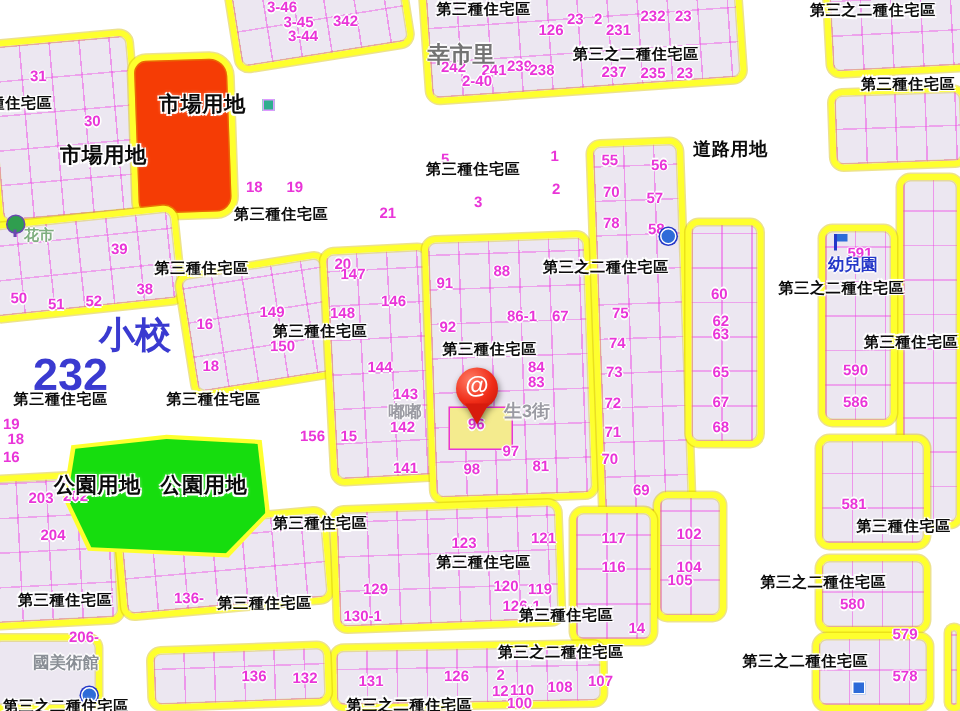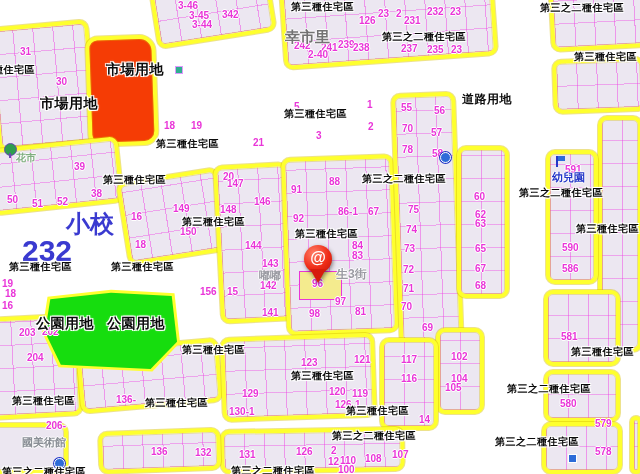--- a/index.html
+++ b/index.html
@@ -226,21 +226,21 @@
       <div class="pnum" style="left: 562px; top: 264px;">586</div>
       <div class="pnum" style="left: 561px; top: 332px;">581</div>
       <div class="pnum" style="left: 560px; top: 399px;">580</div>
       <div class="pnum" style="left: 595px; top: 419px;">579</div>
       <div class="pnum" style="left: 595px; top: 447px;">578</div>
       <div class="pnum" style="left: 19px; top: 328px;">203</div>
       <div class="pnum" style="left: 42px; top: 327px;">202</div>
       <div class="pnum" style="left: 27px; top: 353px;">204</div>
       <div class="pnum" style="left: 46px; top: 421px;">206-</div>
       <div class="pnum" style="left: 116px; top: 395px;">136-</div>
-      <div class="pnum" style="left: 123px; top: 447px; padding-left: 28px;">136</div>
+      <div class="pnum" style="left: 133px; top: 447px; padding-left: 28px;">136</div>
       <div class="pnum" style="left: 195px; top: 448px;">132</div>
       <div class="pnum" style="left: 301px; top: 358px;">123</div>
       <div class="pnum" style="left: 354px; top: 355px;">121</div>
       <div class="pnum" style="left: 329px; top: 387px;">120</div>
       <div class="pnum" style="left: 352px; top: 389px;">119</div>
       <div class="pnum" style="left: 401px; top: 355px;">117</div>
       <div class="pnum" style="left: 401px; top: 374px;">116</div>
       <div class="pnum" style="left: 242px; top: 389px;">129</div>
       <div class="pnum" style="left: 291px; top: 400px; margin-left: 44px;">126-1</div>
       <div class="pnum" style="left: 229px; top: 407px;">130-1</div>

